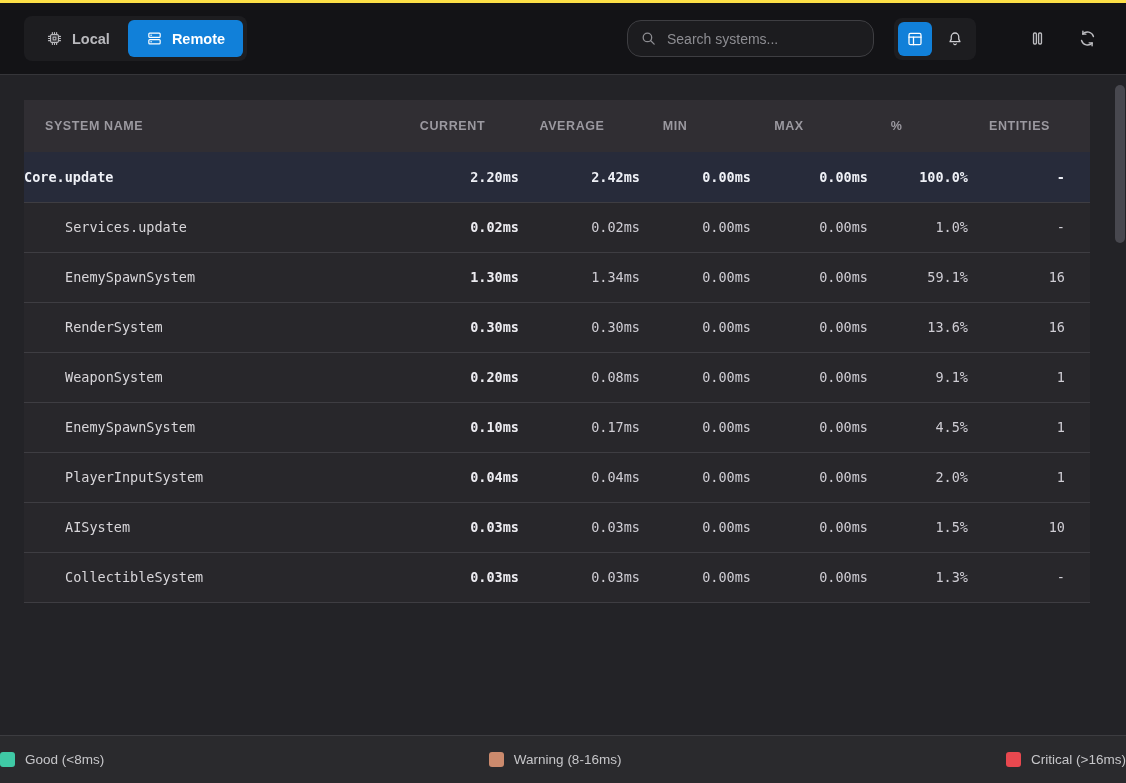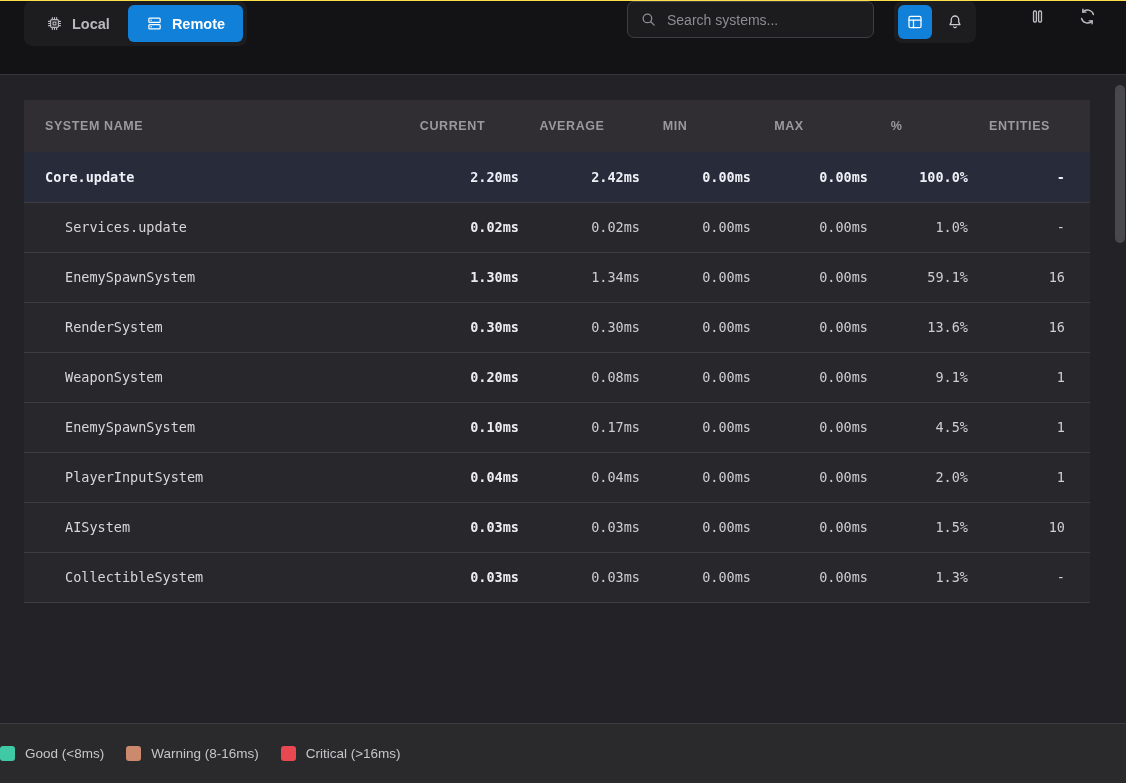--- a/index.html
+++ b/index.html
@@ -24,33 +24,33 @@
   
   .titlebar{height:73px;flex:0 0 auto;background:var(--titlebar-bg);
     display:flex;align-items:center;padding:0 26px;}
   .titlebar .app-icon{color:#c9c9cc;display:flex;margin-right:14px}
   .titlebar h1{font-size:17.5px;font-weight:700;color:var(--text-bright);letter-spacing:.2px}
   .close-btn{margin-left:auto;background:none;border:none;color:#a7a7ab;cursor:pointer;
     display:flex;align-items:center;justify-content:center;width:30px;height:30px}
 
   
   .toolbar{height:75px;flex:0 0 auto;background:var(--band-bg);
-    border-top:1px solid #fde047;border-bottom:1px solid #353539;
-    display:flex;padding:0 24px;gap:20px}
+    border-top:3px solid #fde047;border-bottom:1px solid #353539;
+    display:flex;align-items:center;padding:0 24px;gap:20px}
   .seg{display:flex;align-items:center;background:#1d1d20;border-radius:8px;padding:4px;height:45px}
   .seg-btn{display:flex;align-items:center;gap:9px;border:none;background:transparent;
     color:#b9b9bd;font-family:"Liberation Sans",sans-serif;font-size:14.5px;font-weight:600;
     padding:0 18px;height:37px;border-radius:6px;cursor:pointer}
   .seg-btn.active{background:var(--accent);color:#ffffff}
   .conn{display:flex;align-items:center;gap:4px;color:#d6d6da;font-size:15px}
   .conn .ico{display:flex;color:#cfcfd3}
   .conn-group{display:flex;align-items:center;gap:12px}
   .toolbar .spacer{flex:1}
   .searchbox{display:flex;align-items:center;gap:10px;width:247px;height:37px;
-    background:#1c1c1f;border:1px solid #3e3e42;border-radius:7px;padding:0 12px}
+    background:#1c1c1f;border:1px solid #3e3e42;border-radius:14px;padding:0 12px}
   .searchbox svg{color:#8d8d92;flex:0 0 auto}
   .searchbox input{background:transparent;border:none;outline:none;color:#d6d6da;
     font-family:"Liberation Sans",sans-serif;font-size:14px;width:100%}
   .searchbox input::placeholder{color:#8d8d92}
   .icon-seg{display:flex;align-items:center;background:#1d1d20;border-radius:8px;padding:4px;gap:6px;height:42px}
   .icon-btn{width:34px;height:34px;display:flex;align-items:center;justify-content:center;
     border:none;border-radius:6px;background:transparent;color:#cdcdd1;cursor:pointer}
   .icon-btn.active{background:var(--accent);color:#fff}
   .plain-icon-btn{width:30px;height:30px;display:flex;align-items:center;justify-content:center;
     border:none;background:transparent;color:#bdbdc1;cursor:pointer}
@@ -64,34 +64,34 @@
   thead th:first-child{text-align:left;padding-left:21px}
   thead th:nth-child(2){padding-right:14px}
   thead th:nth-child(3){padding-right:15px}
   thead th:nth-child(4){padding-right:41px}
   thead th:nth-child(5){padding-right:41px}
   thead th:nth-child(6){padding-right:43px}
   thead th:nth-child(7){padding-right:19px}
   tbody tr{height:50px;background:var(--row-bg);border-bottom:1px solid var(--divider);cursor:default}
   tbody td{font-family:"DejaVu Sans Mono","Liberation Mono",monospace;font-size:13.5px;
     color:var(--text-mid);text-align:right;vertical-align:middle;white-space:nowrap}
-  tbody td.name{text-align:left;padding-left:21px;color:#d8d6da}
+  tbody td.name{text-align:left;color:#d8d6da}
   tbody tr.indent td.name{padding-left:41px}
   tbody td:nth-child(2){font-weight:700;color:#ecebf0}
   tbody td:nth-child(7){padding-right:25px}
   tbody tr.selected{background:var(--row-selected)}
   tbody tr.selected td{font-weight:700;color:#eef0f6}
 
   .scrollbar{position:absolute;top:2px;right:1px;bottom:2px;width:10px}
   .scrollbar .thumb{position:absolute;top:8px;right:0;width:10px;height:158px;
     background:#48484f;border-radius:5px}
 
   
-  .footer{height:60px;flex:0 0 auto;background:var(--footer-bg);border-top:1px solid #3c3c40;
-    display:flex;align-items:center;justify-content:flex-start;gap:22px}
+  .footer{height:48px;flex:0 0 auto;background:var(--footer-bg);border-top:1px solid #3c3c40;
+    display:flex;align-items:center;justify-content:space-between;gap:60px}
   .legend-item{display:flex;align-items:center;gap:10px}
   .legend-swatch{width:15px;height:15px;border-radius:3px}
   .legend-label{font-size:13.5px;color:#c6c6c9}
 </style>
 </head>
 <body>
 
 <div class="window">
 
 

